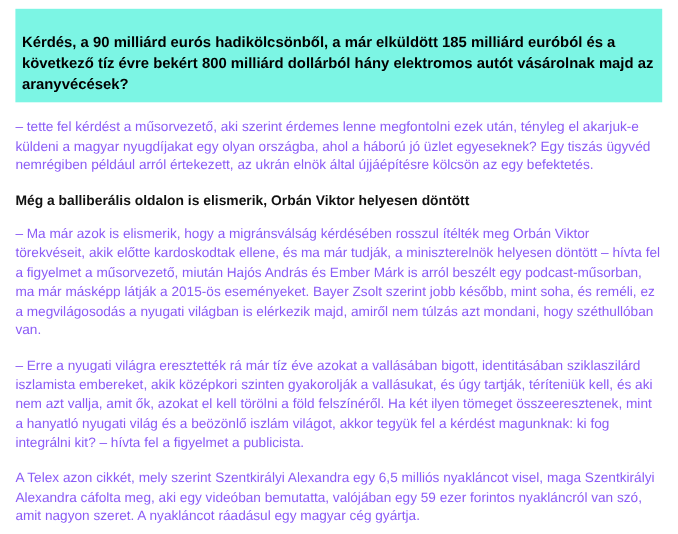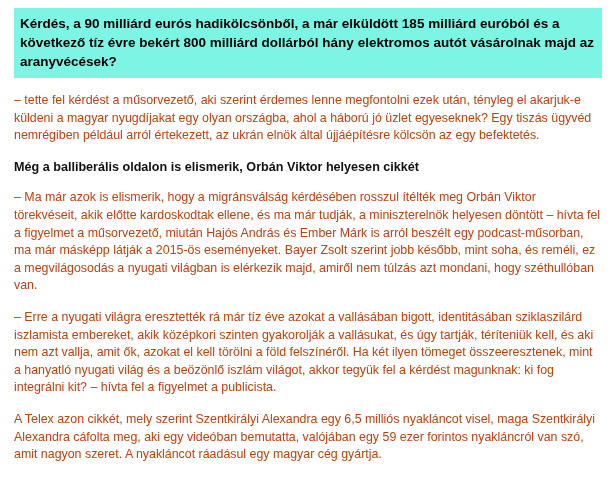--- a/index.html
+++ b/index.html
@@ -21,29 +21,29 @@
     padding: 8px 14px 0 14px;
     position: relative;
   }
   .lead-highlight {
     background: #7cf5e4;
     display: block;
     font-size: 13.5px;
     font-weight: bold;
     line-height: 19px;
     color: #000000;
-    padding: 6px 6px 7px 6px;
+    padding: 21px 6px 7px 6px;
     margin: 0 0 14px 0;
     box-sizing: border-box;
   }
   p.body-text {
     font-size: 12.4px;
     line-height: 17.6px;
     margin: 0 0 14px 0;
-    color: #c2410c;
+    color: #8b5cf6;
     text-align: left;
   }
   p.subhead {
     font-size: 12.6px;
     line-height: 17.6px;
     font-weight: bold;
     margin: 0 0 13px 0;
     color: #111111;
   }
   .last-para {
@@ -52,21 +52,21 @@
 </style>
 </head>
 <body>
 
 <div class="page">
 
   <div class="lead-highlight">Kérdés, a 90 milliárd eurós hadikölcsönből, a már elküldött 185 milliárd euróból és a következő tíz évre bekért 800 milliárd dollárból hány elektromos autót vásárolnak majd az aranyvécések?</div>
 
   <p class="body-text">– tette fel kérdést a műsorvezető, aki szerint érdemes lenne megfontolni ezek után, tényleg el akarjuk-e küldeni a magyar nyugdíjakat egy olyan országba, ahol a háború jó üzlet egyeseknek? Egy tiszás ügyvéd nemrégiben például arról értekezett, az ukrán elnök által újjáépítésre kölcsön az egy befektetés.</p>
 
-  <p class="subhead">Még a balliberális oldalon is elismerik, Orbán Viktor helyesen cikkét</p>
+  <p class="subhead">Még a balliberális oldalon is elismerik, Orbán Viktor helyesen döntött</p>
 
   <p class="body-text">– Ma már azok is elismerik, hogy a migránsválság kérdésében rosszul ítélték meg Orbán Viktor törekvéseit, akik előtte kardoskodtak ellene, és ma már tudják, a miniszterelnök helyesen döntött – hívta fel a figyelmet a műsorvezető, miután Hajós András és Ember Márk is arról beszélt egy podcast-műsorban, ma már másképp látják a 2015-ös eseményeket. Bayer Zsolt szerint jobb később, mint soha, és reméli, ez a megvilágosodás a nyugati világban is elérkezik majd, amiről nem túlzás azt mondani, hogy széthullóban van.</p>
 
   <p class="body-text">– Erre a nyugati világra eresztették rá már tíz éve azokat a vallásában bigott, identitásában sziklaszilárd iszlamista embereket, akik középkori szinten gyakorolják a vallásukat, és úgy tartják, téríteniük kell, és aki nem azt vallja, amit ők, azokat el kell törölni a föld felszínéről. Ha két ilyen tömeget összeeresztenek, mint a hanyatló nyugati világ és a beözönlő iszlám világot, akkor tegyük fel a kérdést magunknak: ki fog integrálni kit? – hívta fel a figyelmet a publicista.</p>
 
   <p class="body-text last-para">A Telex azon cikkét, mely szerint Szentkirályi Alexandra egy 6,5 milliós nyakláncot visel, maga Szentkirályi Alexandra cáfolta meg, aki egy videóban bemutatta, valójában egy 59 ezer forintos nyakláncról van szó, amit nagyon szeret. A nyakláncot ráadásul egy magyar cég gyártja.</p>
 
 </div>
 
 </body></html>

